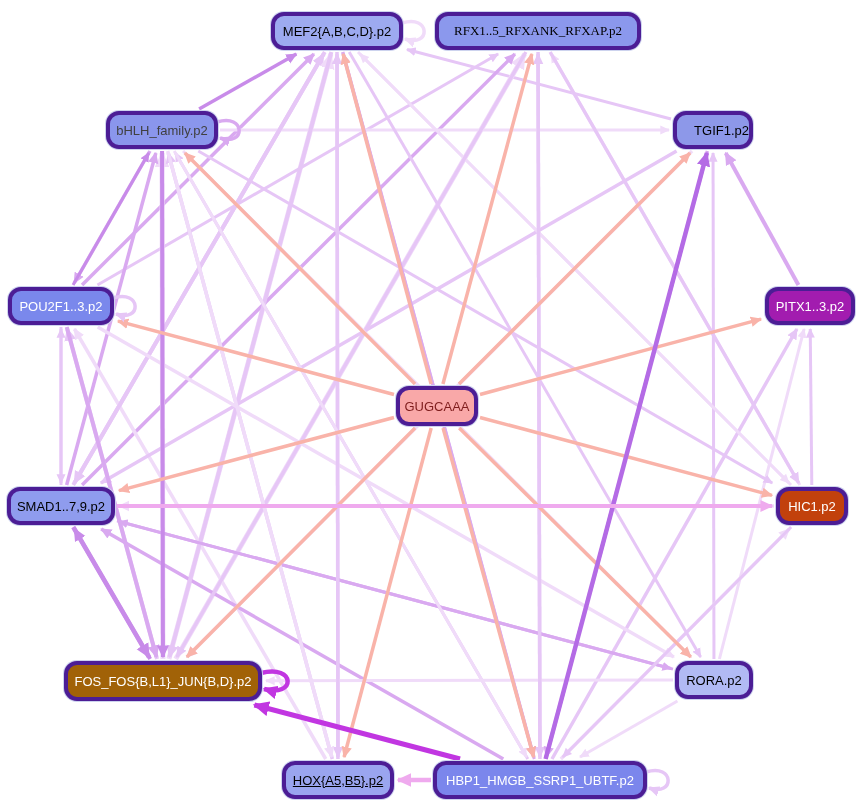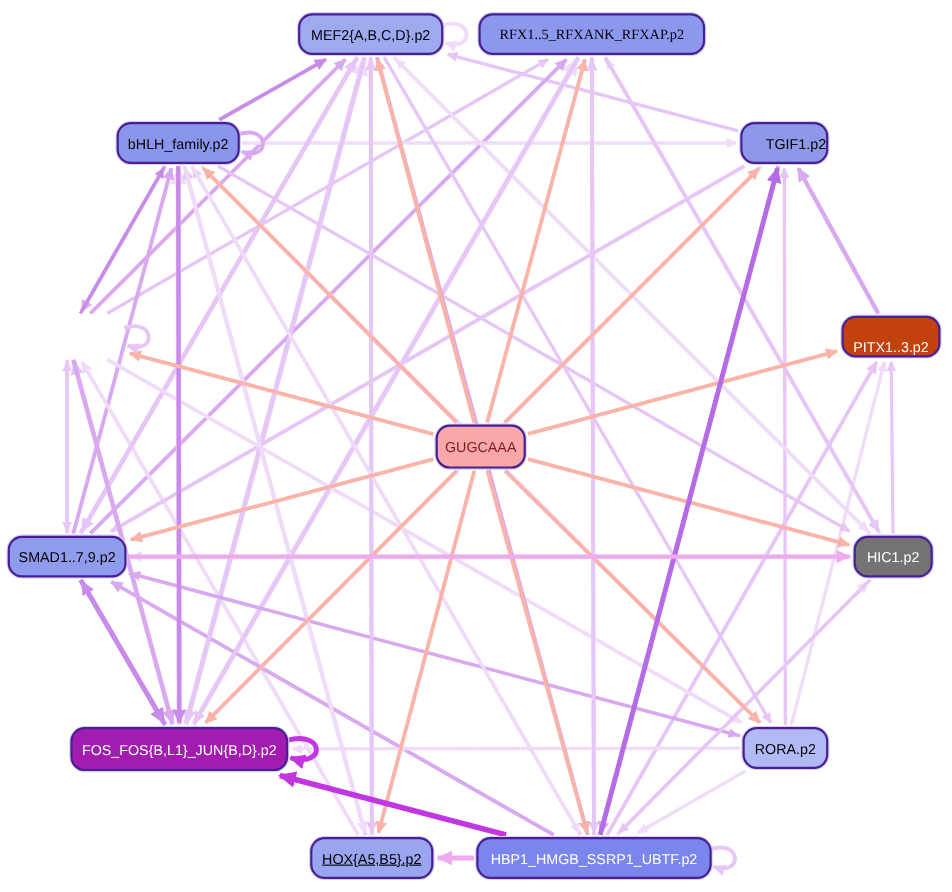--- a/index.html
+++ b/index.html
@@ -9,21 +9,21 @@
     background:#ffffff;
     overflow:hidden;
     font-family:"Liberation Sans", sans-serif;
   }
   #edge-layer{position:absolute;left:0;top:0;width:865px;height:811px;}
   .node{
     position:absolute;
     transform:translate(-50%,-50%);
     display:flex;align-items:center;justify-content:center;
     border-radius:13px;
-    border:2px solid #4c1d95;
+    border:4px solid #4c1d95;
     box-shadow:0 0 0 1px #cdd3ee;
     font-size:13px;
     white-space:nowrap;
     box-sizing:border-box;
     cursor:pointer;
     z-index:2;
   }
   .node span{pointer-events:none;}
 </style>
 </head>
@@ -137,39 +137,42 @@
       <path d="M 646,772 C 675,763 675,797 649,788" fill="none" stroke="#e6c6f6" stroke-width="3.5" marker-end="url(#arrow-light)"></path>
       <path d="M 261,673 C 296,664 296,698 264,689" fill="none" stroke="#c136e1" stroke-width="4.5" marker-end="url(#arrow-magenta)"></path>
     </svg>
 
   <div class="node" style="left: 337px; top: 31px; width: 132px; height: 38px; background: rgb(157, 170, 240); color: rgb(0, 0, 0);">
       <span>MEF2{A,B,C,D}.p2</span>
     </div>
   <div class="node" style="left: 538px; top: 31px; width: 206px; height: 38px; background: rgb(139, 152, 237); color: rgb(0, 0, 0); font-family: Liberation Serif, serif;">
       <span>RFX1..5_RFXANK_RFXAP.p2</span>
     </div>
-  <div class="node" style="left: 162px; top: 130px; width: 112px; height: 38px; background: rgb(138, 150, 236); color: #000000;">
+  <div class="node" style="left: 162px; top: 130px; width: 112px; height: 38px; background: rgb(138, 150, 236); color: #404040;">
       <span>bHLH_family.p2</span>
     </div>
   <div class="node" style="left: 713px; top: 130px; width: 80px; height: 38px; background: rgb(141, 152, 233); color: rgb(0, 0, 0); justify-content: flex-end;">
       <span>TGIF1.p2</span>
     </div>
-  <div class="node" style="left: 810px; top: 306px; width: 90px; height: 38px; background: #c2410c; color: rgb(255, 255, 255); align-items: flex-end;">
+  <div class="node" style="left: 61px; top: 306px; width: 106px; height: 38px; background: rgb(122, 136, 236); color: rgb(255, 255, 255);">
+      <span>POU2F1..3.p2</span>
+    </div>
+  <div class="node" style="left: 810px; top: 306px; width: 90px; height: 38px; background: #a21caf; color: rgb(255, 255, 255);">
       <span>PITX1..3.p2</span>
     </div>
   <div class="node" style="left: 437px; top: 406px; width: 82px; height: 40px; background: rgb(249, 168, 168); color: #7f1d1d;">
       <span>GUGCAAA</span>
     </div>
   <div class="node" style="left: 61px; top: 506px; width: 108px; height: 38px; background: rgb(143, 156, 238); color: rgb(0, 0, 0);">
       <span>SMAD1..7,9.p2</span>
     </div>
-  <div class="node" style="left: 812px; top: 506px; width: 72px; height: 38px; background: #737373; color: rgb(255, 255, 255);">
+  <div class="node" style="left: 812px; top: 506px; width: 72px; height: 38px; background: #c2410c; color: rgb(255, 255, 255);">
       <span>HIC1.p2</span>
     </div>
-  <div class="node" style="left: 163px; top: 681px; width: 198px; height: 40px; background: #a21caf; color: rgb(255, 255, 255); justify-content: center;">
+  <div class="node" style="left: 163px; top: 681px; width: 198px; height: 40px; background: #a16207; color: rgb(255, 255, 255); justify-content: center;">
       <span>FOS_FOS{B,L1}_JUN{B,D}.p2</span>
     </div>
   <div class="node" style="left: 714px; top: 680px; width: 78px; height: 38px; background: rgb(177, 186, 244); color: rgb(0, 0, 0); align-items: center;">
       <span>RORA.p2</span>
     </div>
   <div class="node" style="left: 338px; top: 780px; width: 112px; height: 38px; background: rgb(154, 165, 239); color: rgb(0, 0, 0); text-decoration: underline;">
       <span>HOX{A5,B5}.p2</span>
     </div>
   <div class="node" style="left: 540px; top: 780px; width: 214px; height: 38px; background: rgb(123, 134, 236); color: rgb(255, 255, 255); text-align: center;">
       <span>HBP1_HMGB_SSRP1_UBTF.p2</span>

